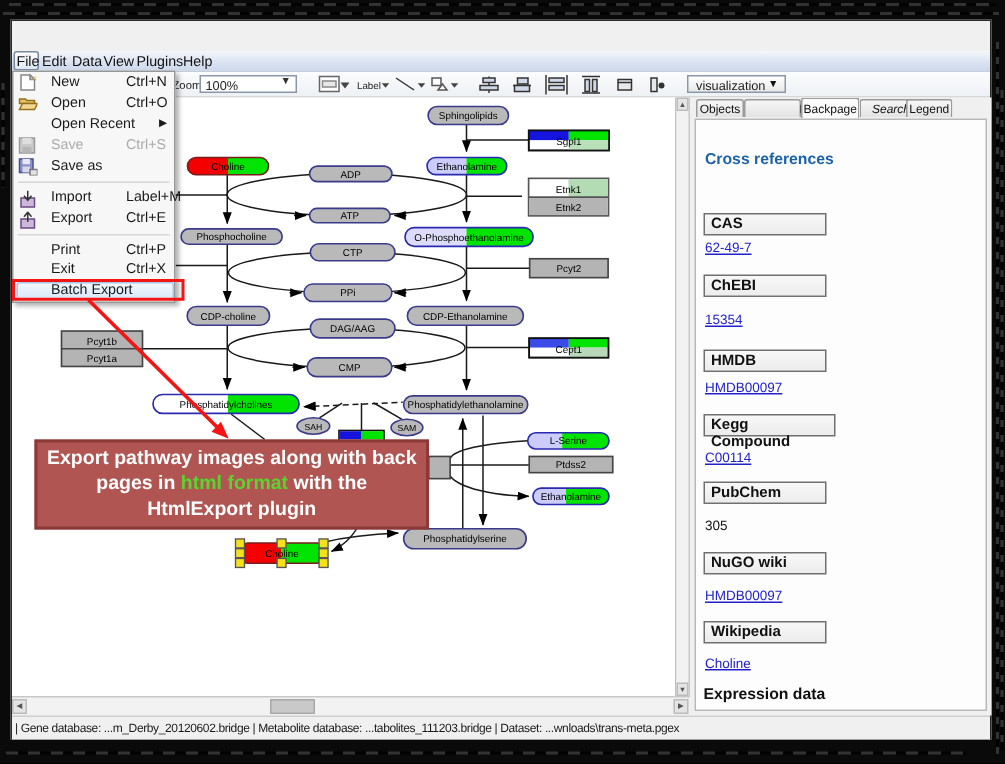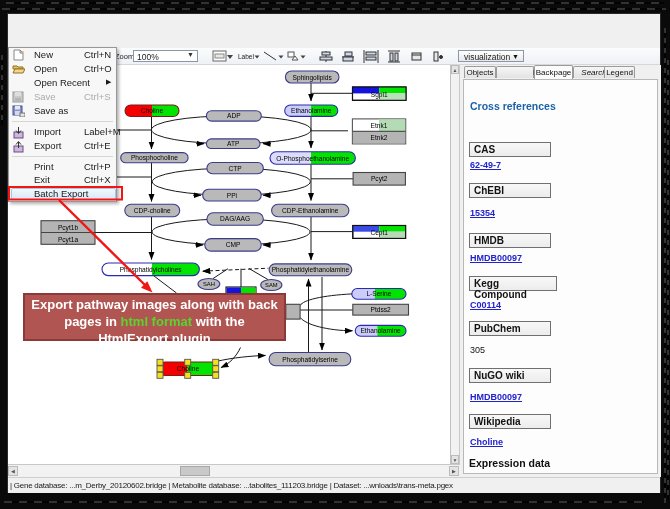--- a/index.html
+++ b/index.html
@@ -39,48 +39,57 @@
 #hscroll { position:absolute; left:0px; top:450px; width:452px; height:12px; background:#f2f2f2; border-top:1px solid #c8c8c8; }
 #sidebar { position:absolute; left:452px; top:51px; width:201px; height:412px; background:#f0f0f0; }
 #statusbar { position:absolute; left:0; top:463px; width:100%; height:16px; background:#f0f0f0; border-top:1px solid #cfcfcf; font-size:8px; letter-spacing:-0.25px; color:#1a1a1a; }
 #statusbar div { position:absolute; left:2px; top:3px; white-space:nowrap; }
 
 
 .tab { position:absolute; top:1px; height:12px; background:linear-gradient(180deg,#f6f6f6,#e3e3e3); border:1px solid #9b9b9b; border-bottom:none; font-size:8px; color:#111; text-align:center; border-radius:2px 2px 0 0; padding-top:1px; }
 .tabsel { background:#fbfbfb; top:0px; height:14px; padding-top:2px; }
 #sbcontent { position:absolute; left:3px; top:14px; right:3px; bottom:3px; background:#fdfdfd; border:1px solid #b8b8b8; }
 .sbhead { position:absolute; left:5px; width:82px; height:15px; background:linear-gradient(180deg,#f8f8f8,#ececec); border:1px solid #707070; font-size:10px; font-weight:bold; color:#111; padding:1px 14px 0 4px; }
-.sblink { position:absolute; left:6px; font-size:9px; font-weight:bold; color:#2222cc; text-decoration:underline; }
+.sblink { position:absolute; left:6px; font-size:9px; font-weight:normal; color:#2222cc; text-decoration:underline; }
 .sbtext { position:absolute; left:6px; font-size:9px; color:#111; }
 
 
 #filemenu { position:absolute; left:0px; top:33px; width:109px; height:155px; background:#f7f7f7; border:1px solid #979797; box-shadow:2px 2px 3px rgba(0,0,0,.3); font-size:9.5px; color:#1a1a1a; }
 .mi { position:absolute; left:25px; white-space:nowrap; }
 .msc { position:absolute; left:75px; white-space:nowrap; }
 .mico { position:absolute; left:3px; width:13px; height:12px; }
 .mdis { color:#ababab; }
 .msep { position:absolute; left:3px; right:3px; height:1px; background:#d6d6d6; }
 
 
-#callout { position:absolute; left:23px; top:293px; width:263px; height:48px; background:#b05551; border:2px solid #8b3a38; color:#fff; font-weight:bold; font-size:13px; text-align:center; line-height:17.2px; padding-top:1px; }
+#callout { position:absolute; left:23px; top:293px; width:263px; height:60px; background:#b05551; border:2px solid #8b3a38; color:#fff; font-weight:bold; font-size:13px; text-align:center; line-height:17.2px; padding-top:1px; }
 #callout .grn { color:#5ad42e; }
 </style>
 </head>
 <body>
 <div id="stage">
 
   <div class="dashrow" style="left:6px; top:2px; width:658px;"></div>
   <div class="dashrow" style="left:2px; top:8px; width:664px;"></div>
   <div class="dashrow" style="left:4px; top:501px; width:640px;"></div>
   <div class="dashcol" style="left:1px; top:55px; height:70px;"></div>
   <div class="dashcol" style="left:664px; top:28px; height:475px;"></div>
   <div class="dashcol" style="left:667px; top:60px; height:440px;"></div>
 
   <div id="win">
 
+    <div id="menubar">
+      <div id="filebox"></div>
+      <span style="left:3px;">File</span>
+      <span style="left:20px;">Edit</span>
+      <span style="left:40px;">Data</span>
+      <span style="left:61px;">View</span>
+      <span style="left:83px;">Plugins</span>
+      <span style="left:114px;">Help</span>
+    </div>
 
     <div id="toolbar">
       <span class="abs" style="left:107px;top:4px;font-size:7.5px;">Zoom:</span>
       <span class="abs" style="left:125px;top:2px;width:65px;height:12px;border:1px solid #8a97a8;background:#fff;font-size:8.5px;padding:1px 0 0 3px;">100%<span class="abs" style="right:3px;top:0px;font-size:7px;color:#333;">▼</span></span>
       <svg class="abs" style="left:198px;top:1px;" width="250" height="15" viewBox="0 0 250 15">
         <g stroke="#5a5a5a" fill="none" stroke-width="1">
           <rect x="7" y="2" width="13" height="10" fill="#fff" stroke="#666"></rect>
           <rect x="9" y="5" width="9" height="4" fill="#e8e8e8" stroke="#888"></rect>
           <path d="M23 6 l4 3 l-4 3 z" fill="#444" stroke="none" transform="rotate(90 25 8)"></path>
           <text x="32" y="10" font-size="6.5" fill="#222" stroke="none" font-family="Liberation Sans">Label</text>

